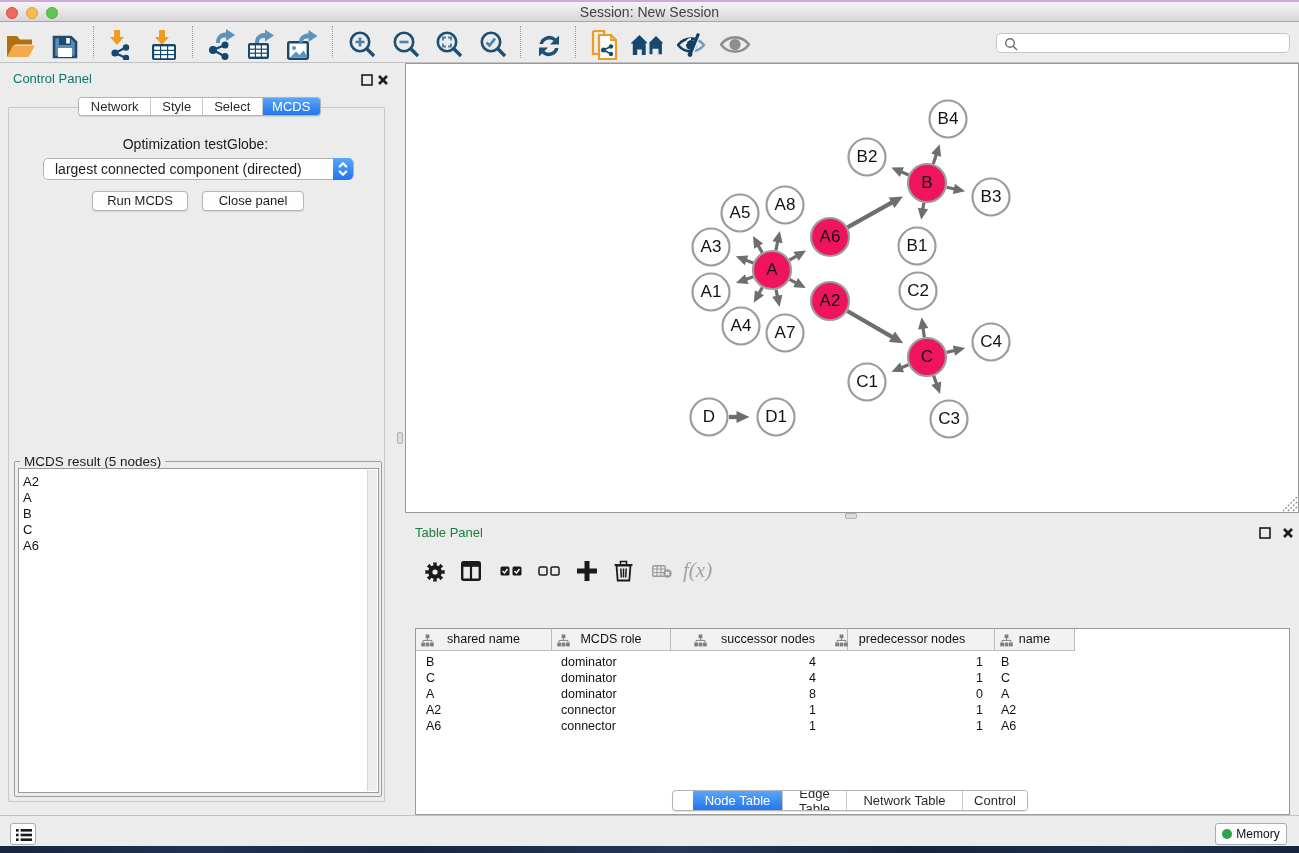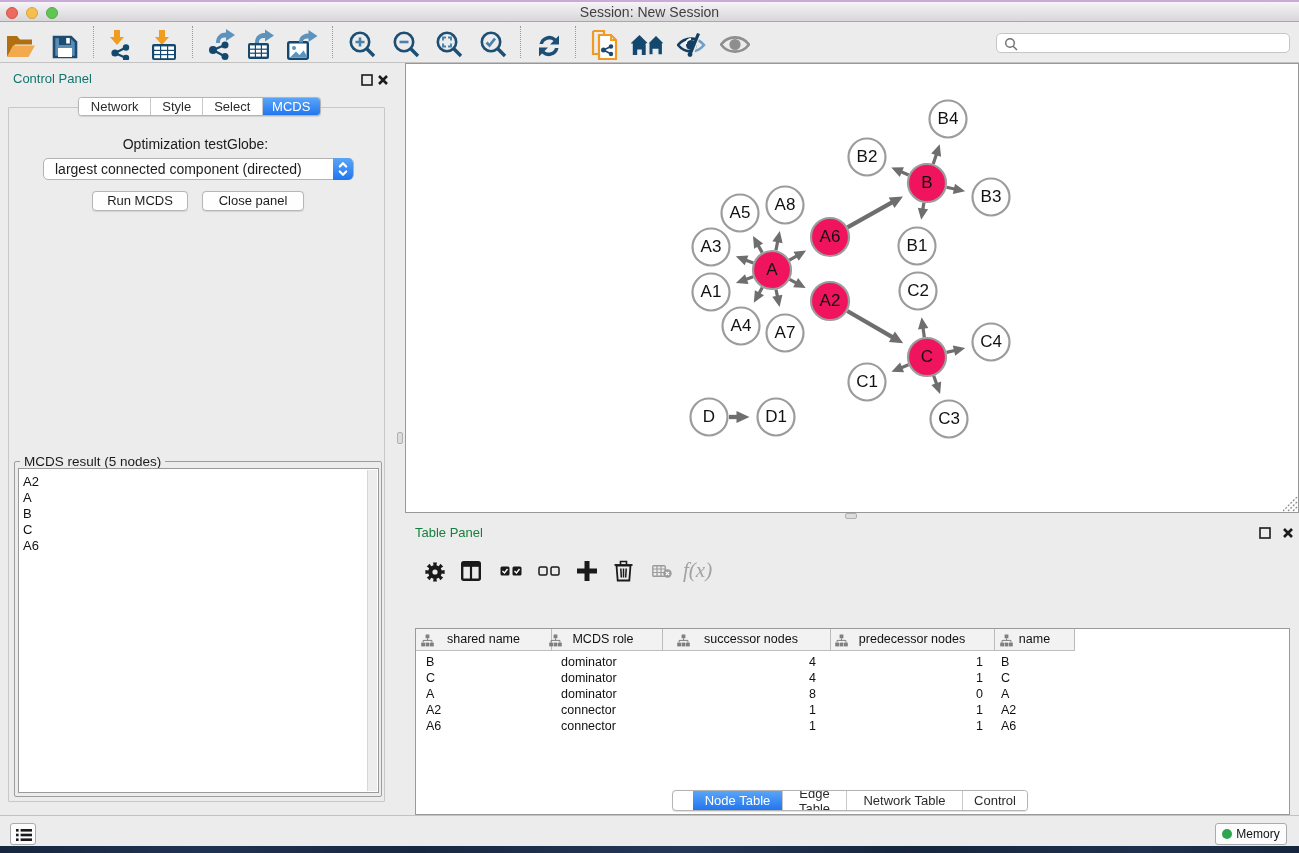--- a/index.html
+++ b/index.html
@@ -402,30 +402,30 @@
   <div class="thead" style="width:659px;">
     <div class="cell" style="left:0px;width:136px;"><svg class="wicon" style="left:5px;top:5px" width="13" height="13" viewBox="0 0 13 13">
       <g fill="#7f7f7f">
             <rect x="4.6" y="0.5" width="3.8" height="3.8"></rect>
             <rect x="0.2" y="8.6" width="3.8" height="3.8"></rect>
             <rect x="4.6" y="8.6" width="3.8" height="3.8"></rect>
             <rect x="9" y="8.6" width="3.8" height="3.8"></rect>
           </g>
       <path d="M6.5 4.5 v2 M2.1 8.4 v-2 h8.8 v2" fill="none" stroke="#7f7f7f" stroke-width="1"></path>
     </svg>shared name</div>
-    <div class="cell" style="left:128px;width:119px;"><svg class="wicon" style="left:5px;top:5px" width="13" height="13" viewBox="0 0 13 13">
+    <div class="cell" style="left:136px;width:119px;"><svg class="wicon" style="left:5px;top:5px" width="13" height="13" viewBox="0 0 13 13">
       <g fill="#7f7f7f">
             <rect x="4.6" y="0.5" width="3.8" height="3.8"></rect>
             <rect x="0.2" y="8.6" width="3.8" height="3.8"></rect>
             <rect x="4.6" y="8.6" width="3.8" height="3.8"></rect>
             <rect x="9" y="8.6" width="3.8" height="3.8"></rect>
           </g>
       <path d="M6.5 4.5 v2 M2.1 8.4 v-2 h8.8 v2" fill="none" stroke="#7f7f7f" stroke-width="1"></path>
     </svg>MCDS role</div>
-    <div class="cell" style="left:256px;width:159px;"><svg class="wicon" style="left:5px;top:5px" width="13" height="13" viewBox="0 0 13 13">
+    <div class="cell" style="left:273px;width:159px;"><svg class="wicon" style="left:5px;top:5px" width="13" height="13" viewBox="0 0 13 13">
       <g fill="#7f7f7f">
             <rect x="4.6" y="0.5" width="3.8" height="3.8"></rect>
             <rect x="0.2" y="8.6" width="3.8" height="3.8"></rect>
             <rect x="4.6" y="8.6" width="3.8" height="3.8"></rect>
             <rect x="9" y="8.6" width="3.8" height="3.8"></rect>
           </g>
       <path d="M6.5 4.5 v2 M2.1 8.4 v-2 h8.8 v2" fill="none" stroke="#7f7f7f" stroke-width="1"></path>
     </svg>successor nodes</div>
     <div class="cell" style="left:414px;width:165px;"><svg class="wicon" style="left:5px;top:5px" width="13" height="13" viewBox="0 0 13 13">
       <g fill="#7f7f7f">

